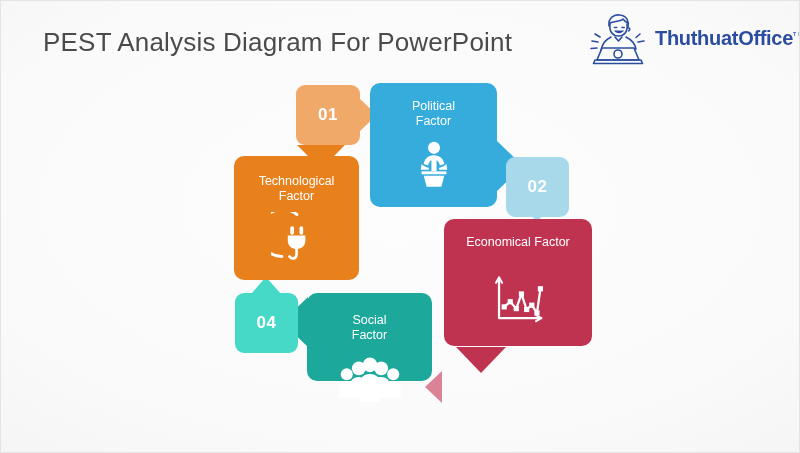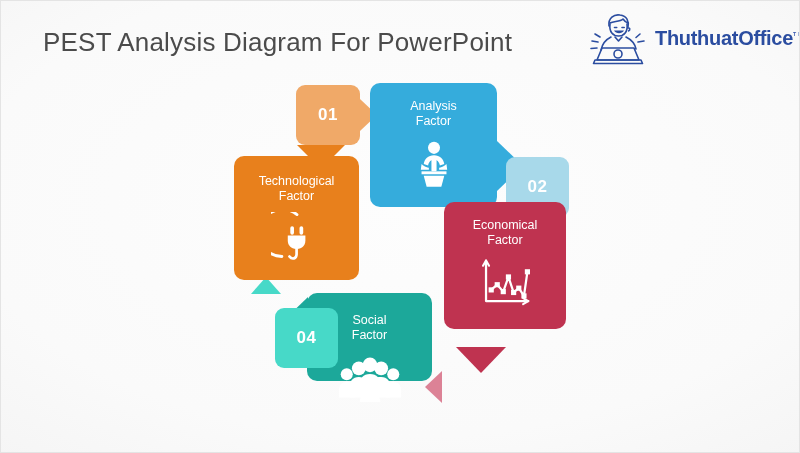--- a/index.html
+++ b/index.html
@@ -153,42 +153,42 @@
 
     <div class="chip" style="left:295px; top:84px; width:64px; height:60px; background:#F0A968;">
       <span class="num">01</span>
     </div>
 
     <div class="notch" style="left:359px; top:98px; border-top:16px solid transparent; border-bottom:16px solid transparent; border-left:17px solid #F0A968;"></div>
 
     <div class="notch" style="left:296px; top:144px; border-left:24px solid transparent; border-right:24px solid transparent; border-top:24px solid #E8801C;"></div>
 
     <div class="panel" style="left:369px; top:82px; width:127px; height:124px; background:#35ACDC;">
-      <div class="label" style="top:16px; white-space:normal; padding:0 24px;">Analysis Factor</div>
+      <div class="label" style="top:16px; white-space:normal; padding:0 24px;">Political Factor</div>
       <svg class="glyph" viewBox="0 0 60 62" width="44" height="46" style="top:58px;">
         <g fill="#ffffff">
           <circle cx="30" cy="9" r="8.2"></circle>
           <path d="M30 19 C22 19 17 24 16 31 L22 33 C23 28 26 25 30 25 C34 25 37 28 38 33 L44 31 C43 24 38 19 30 19 Z"></path>
           <path d="M13 31 C13 31 18 36 23 36 L23 39 L12 39 Z"></path>
           <path d="M47 31 C47 31 42 36 37 36 L37 39 L48 39 Z"></path>
           <rect x="26.5" y="23" width="7" height="18" rx="1"></rect>
           <path d="M13 41 L47 41 L47 45 L13 45 Z"></path>
           <path d="M16 47 L44 47 L40 62 L20 62 Z"></path>
         </g>
       </svg>
     </div>
 
     <div class="notch" style="left:496px; top:140px; border-top:25px solid transparent; border-bottom:25px solid transparent; border-left:26px solid #35ACDC;"></div>
 
     <div class="chip" style="left:505px; top:144px; width:63px; height:60px; background:#A8D9EA;margin-top:12px;">
       <span class="num">02</span>
     </div>
     <div class="notch" style="left:521px; top:204px; border-left:15px solid transparent; border-right:15px solid transparent; border-top:17px solid #A8D9EA;"></div>
 
-    <div class="panel" style="left:443px; top:201px; width:122px; height:127px; background:#BF3350;padding-left:44px;">
+    <div class="panel" style="left:443px; top:218px; width:148px; height:127px; background:#BF3350;padding-left:44px;">
       <div class="label" style="top:16px; white-space:normal; padding:0 16px;">Economical Factor</div>
       <svg class="glyph" viewBox="0 0 62 58" width="54" height="50" style="top:56px;">
         <g fill="none" stroke="#ffffff" stroke-width="2.6" stroke-linecap="round" stroke-linejoin="round">
           <path d="M9 3 L9 50 L58 50"></path>
           <path d="M9 3 L5.5 9 M9 3 L12.5 9" stroke-width="2.4"></path>
           <path d="M58 50 L52 46.5 M58 50 L52 53.5" stroke-width="2.4"></path>
           <path d="M15 37 L22 31 L29 39 L35 22 L41 40 L47 35 L53 44 L57 16"></path>
         </g>
         <g fill="#ffffff">
           <rect x="12" y="34" width="6" height="6"></rect>
@@ -222,21 +222,21 @@
           <circle cx="36" cy="9" r="8.5"></circle>
           <path d="M36 19.5 C28 19.5 24 25 24 32 L24 47 L48 47 L48 32 C48 25 44 19.5 36 19.5 Z"></path>
           <circle cx="36" cy="32" r="8.5"></circle>
           <path d="M36 42 C28 42 24 47 24 52 L48 52 C48 47 44 42 36 42 Z"></path>
         </g>
       </svg>
     </div>
 
     <div class="notch" style="left:281px; top:296px; border-top:25px solid transparent; border-bottom:25px solid transparent; border-right:26px solid #1CA89A;"></div>
 
-    <div class="chip" style="left:234px; top:307px; width:63px; height:60px; background:#47D9C8;margin-left:40px;">
+    <div class="chip" style="left:234px; top:292px; width:63px; height:60px; background:#47D9C8;">
       <span class="num">04</span>
     </div>
     <div class="notch" style="left:250px; top:276px; border-left:15px solid transparent; border-right:15px solid transparent; border-bottom:17px solid #47D9C8;"></div>
 
     <div class="panel" style="left:233px; top:155px; width:125px; height:124px; background:#E8801C;">
       <div class="label" style="top:18px; white-space:normal; padding:0 20px;">Technological Factor</div>
       <svg class="glyph" viewBox="0 0 62 62" width="52" height="52" style="top:56px;">
         <g fill="none" stroke="#ffffff" stroke-width="3.4" stroke-linecap="round">
           <path d="M31 3 A28 28 0 1 0 13 53"></path>
         </g>

